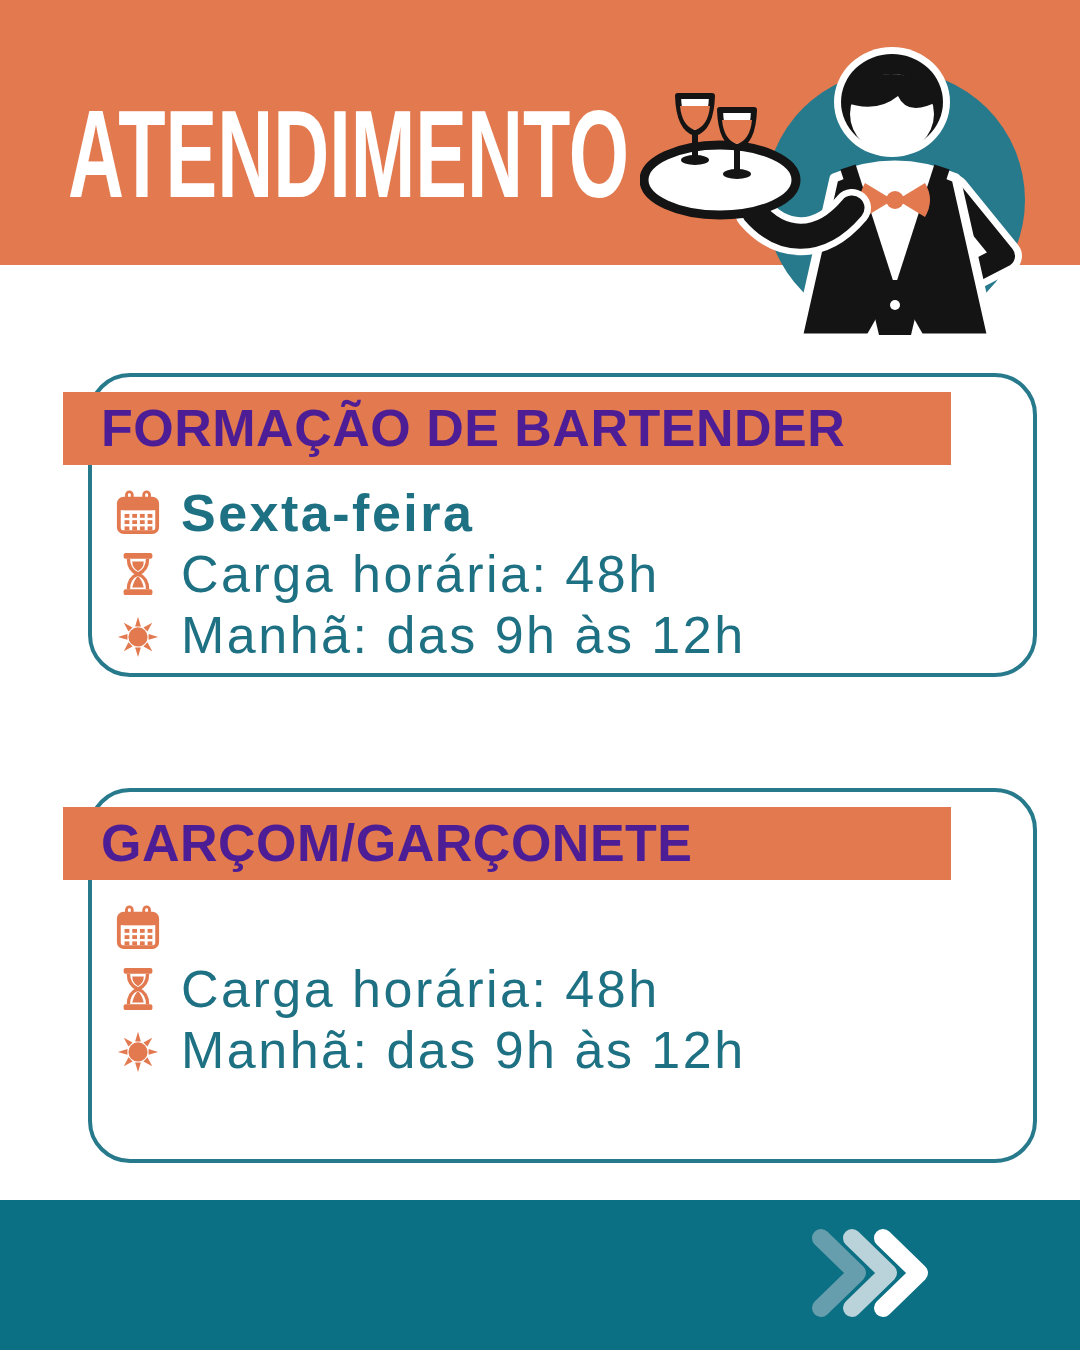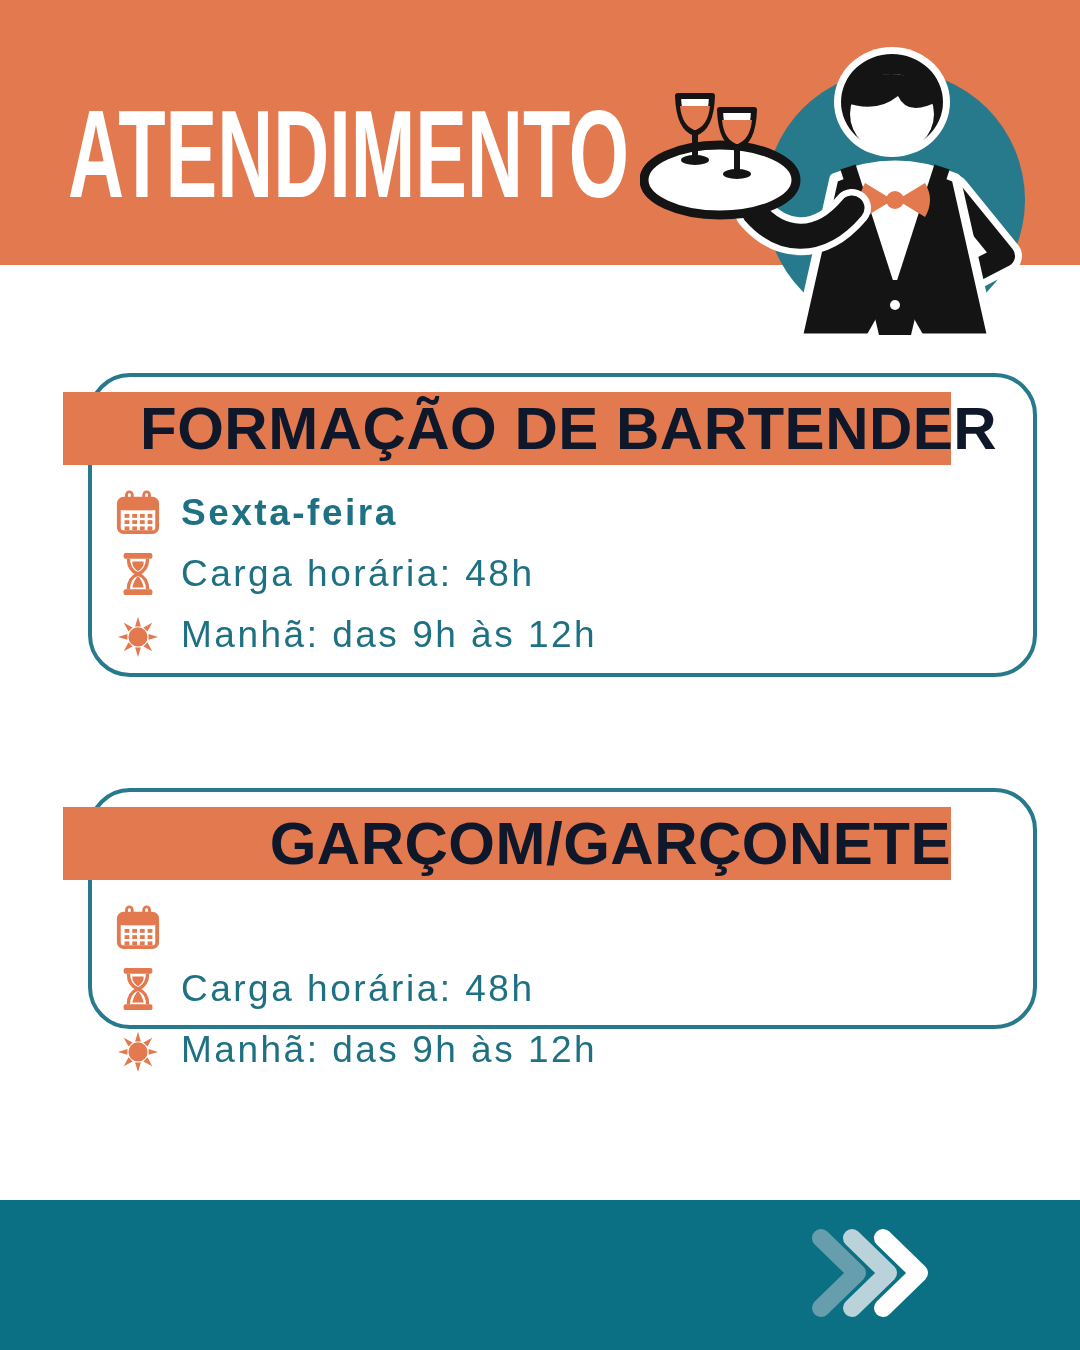--- a/index.html
+++ b/index.html
@@ -2,51 +2,51 @@
 <html style="--orange: #e2794f; --teal: #27798c; --teal-text: #1e7083; --footer-teal: #0b7084; --ink: #141414; --chevron-muted: #679ead; --chevron-light: #bad2d9;"><head>
 <meta charset="utf-8">
 <style>
   :root{
     --orange:#e2794f; --teal:#27798c; --teal-text:#1e7083; --footer-teal:#0b7084;
     --ink:#141414; --chevron-muted:#679ead; --chevron-light:#bad2d9;
   }
   *{margin:0;padding:0;box-sizing:border-box;}
   html,body{background:#fff;}
   body{font-family:"Liberation Sans",sans-serif;}
-  .page{position:relative;width:1080px;height:1350px;background:#fff;overflow:hidden;text-align:right;}
+  .page{position:relative;width:1080px;height:1350px;background:#fff;overflow:hidden;}
 
   
   .banner{position:absolute;left:0;top:0;width:1080px;height:265px;background:var(--orange);}
   .page-title{
     position:absolute;left:68px;top:91px;
     font-size:125px;line-height:1;font-weight:700;color:#fff;
     letter-spacing:0px;white-space:nowrap;
     transform:scaleX(0.62);transform-origin:0 50%;
   }
   .waiter{position:absolute;left:640px;top:40px;width:400px;height:300px;}
 
   
   .card{
     position:absolute;left:88px;width:949px;
     background:#fff;border:4px solid var(--teal);border-radius:42px;
   }
   .card.c1{top:373px;height:304px;}
-  .card.c2{top:788px;height:241px;}
+  .card.c2{top:788px;height:375px;}
   .title-bar{
     position:absolute;left:-29px;top:15px;width:888px;height:73px;
     background:var(--orange);
   }
   .title-bar span{
-    display:block;padding-left:77px;line-height:73px;
-    font-size:60px;font-weight:700;color:#0f172a;letter-spacing:.5px;white-space:nowrap;
+    display:block;padding-left:38px;line-height:73px;
+    font-size:52px;font-weight:700;color:#4c1d95;letter-spacing:.5px;white-space:nowrap;
   }
   .rows{position:absolute;left:23px;top:114px;display:flex;flex-direction:column;gap:17px;}
   .row{display:flex;align-items:center;height:44px;}
   .row .icon{width:46px;height:46px;flex:0 0 46px;}
-  .row .txt{margin-left:20px;font-size:37px;color:var(--teal-text);letter-spacing:2.5px;white-space:pre-wrap;}
+  .row .txt{margin-left:20px;font-size:52px;color:var(--teal-text);letter-spacing:2.5px;white-space:pre-wrap;}
   .row .txt .b{font-weight:400;}
   .row.bold .txt{font-weight:700;}
 
   
   .footer{position:absolute;left:0;top:1200px;width:1080px;height:150px;background:var(--footer-teal);}
   .chevrons{position:absolute;left:812px;top:29px;width:126px;height:88px;}
 
   
   .f-o{fill:var(--orange);} .f-k{fill:var(--ink);} .f-w{fill:#fff;} .f-t{fill:var(--teal);}
   .s-o{stroke:var(--orange);} .s-k{stroke:var(--ink);} .s-w{stroke:#fff;}

